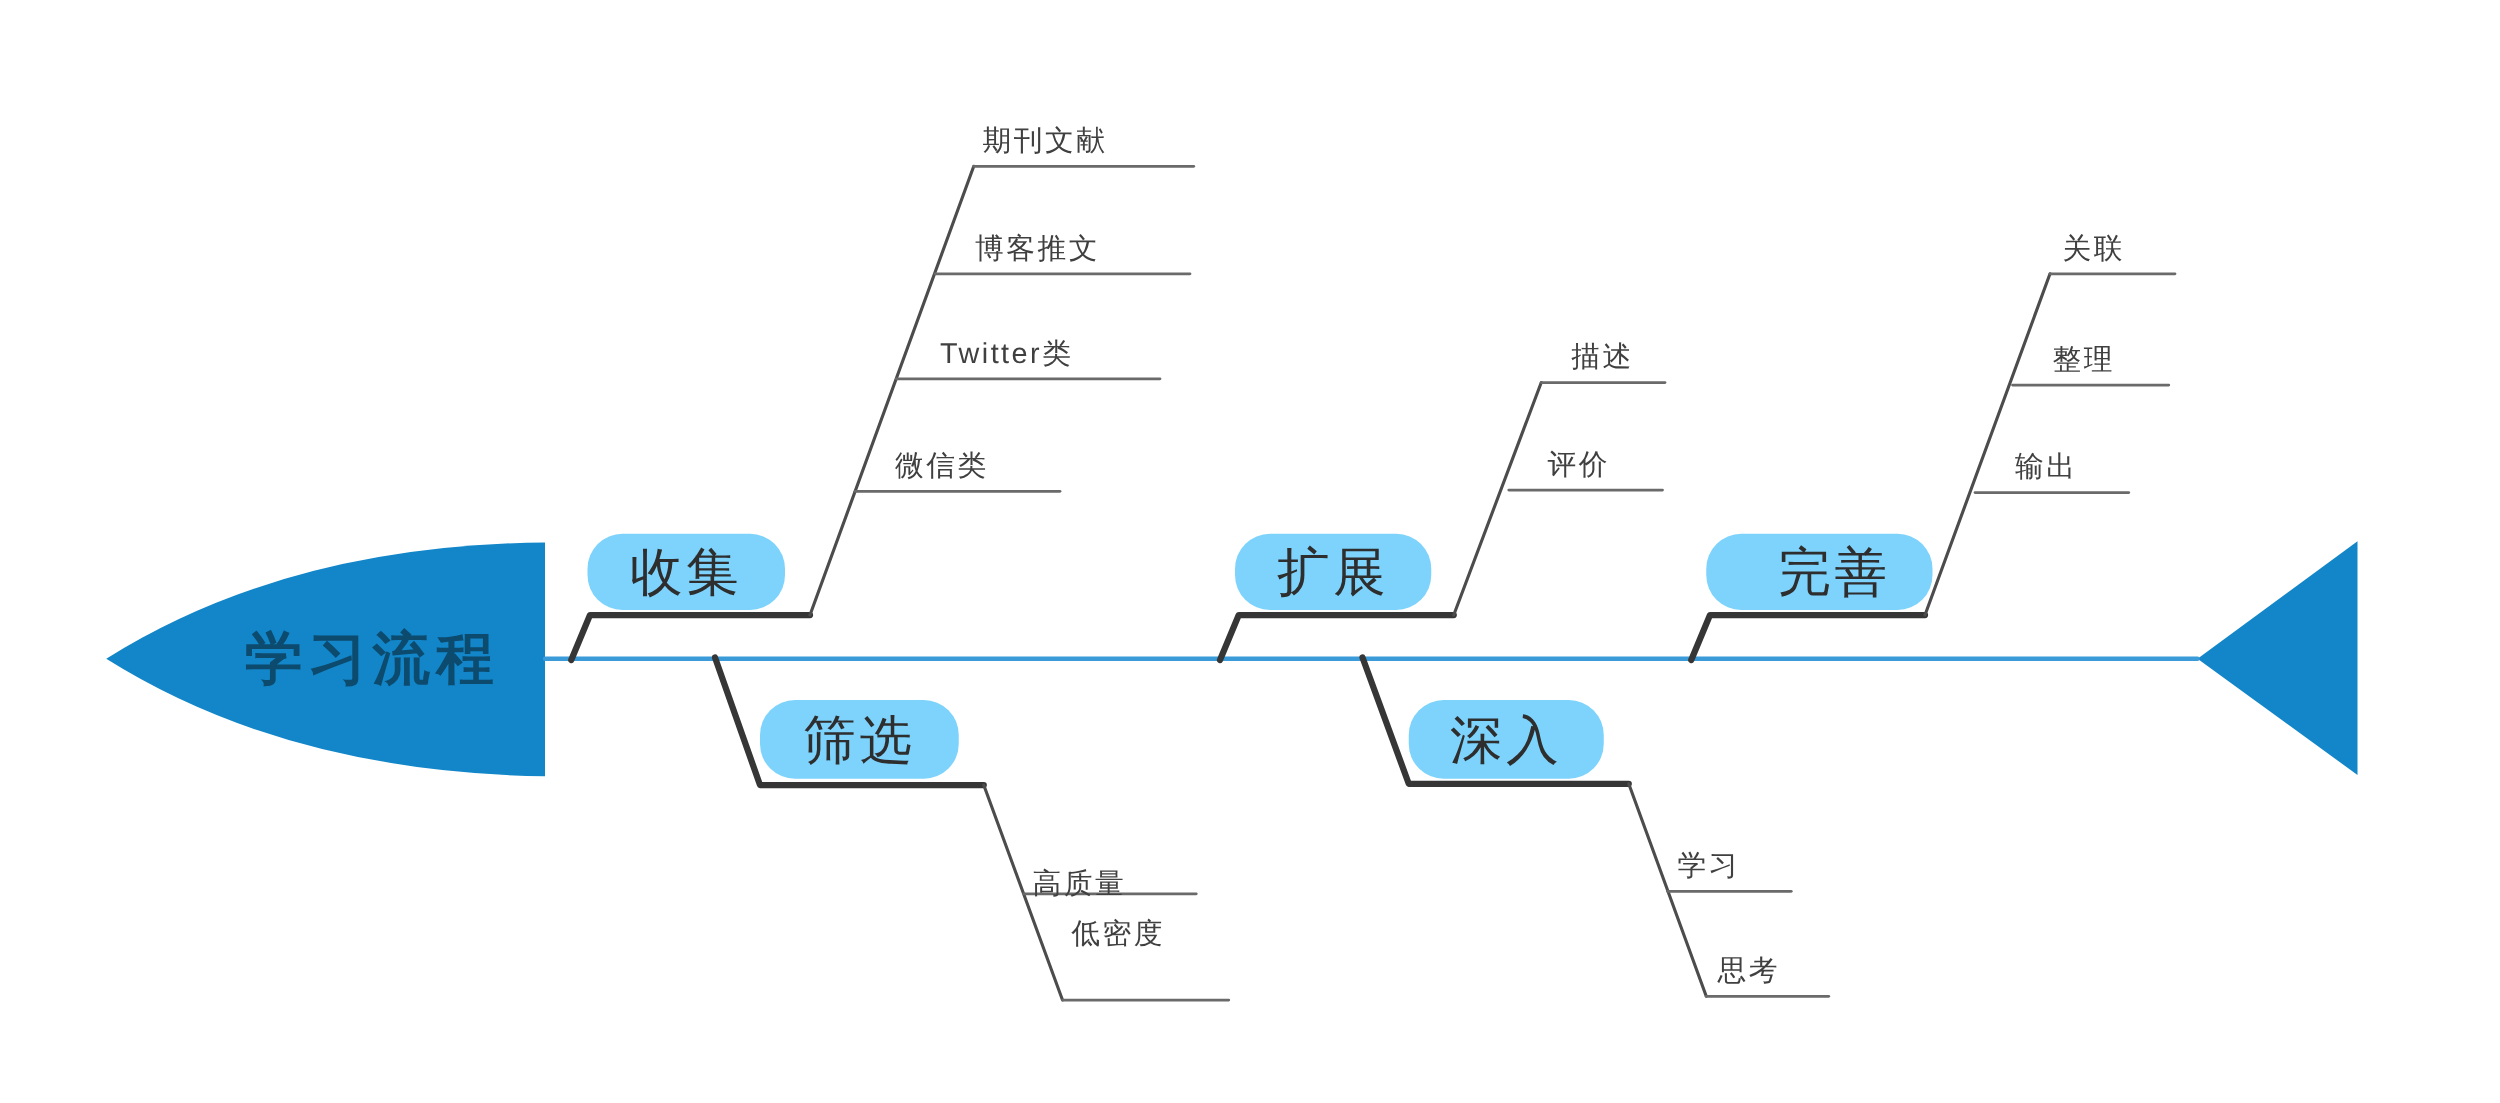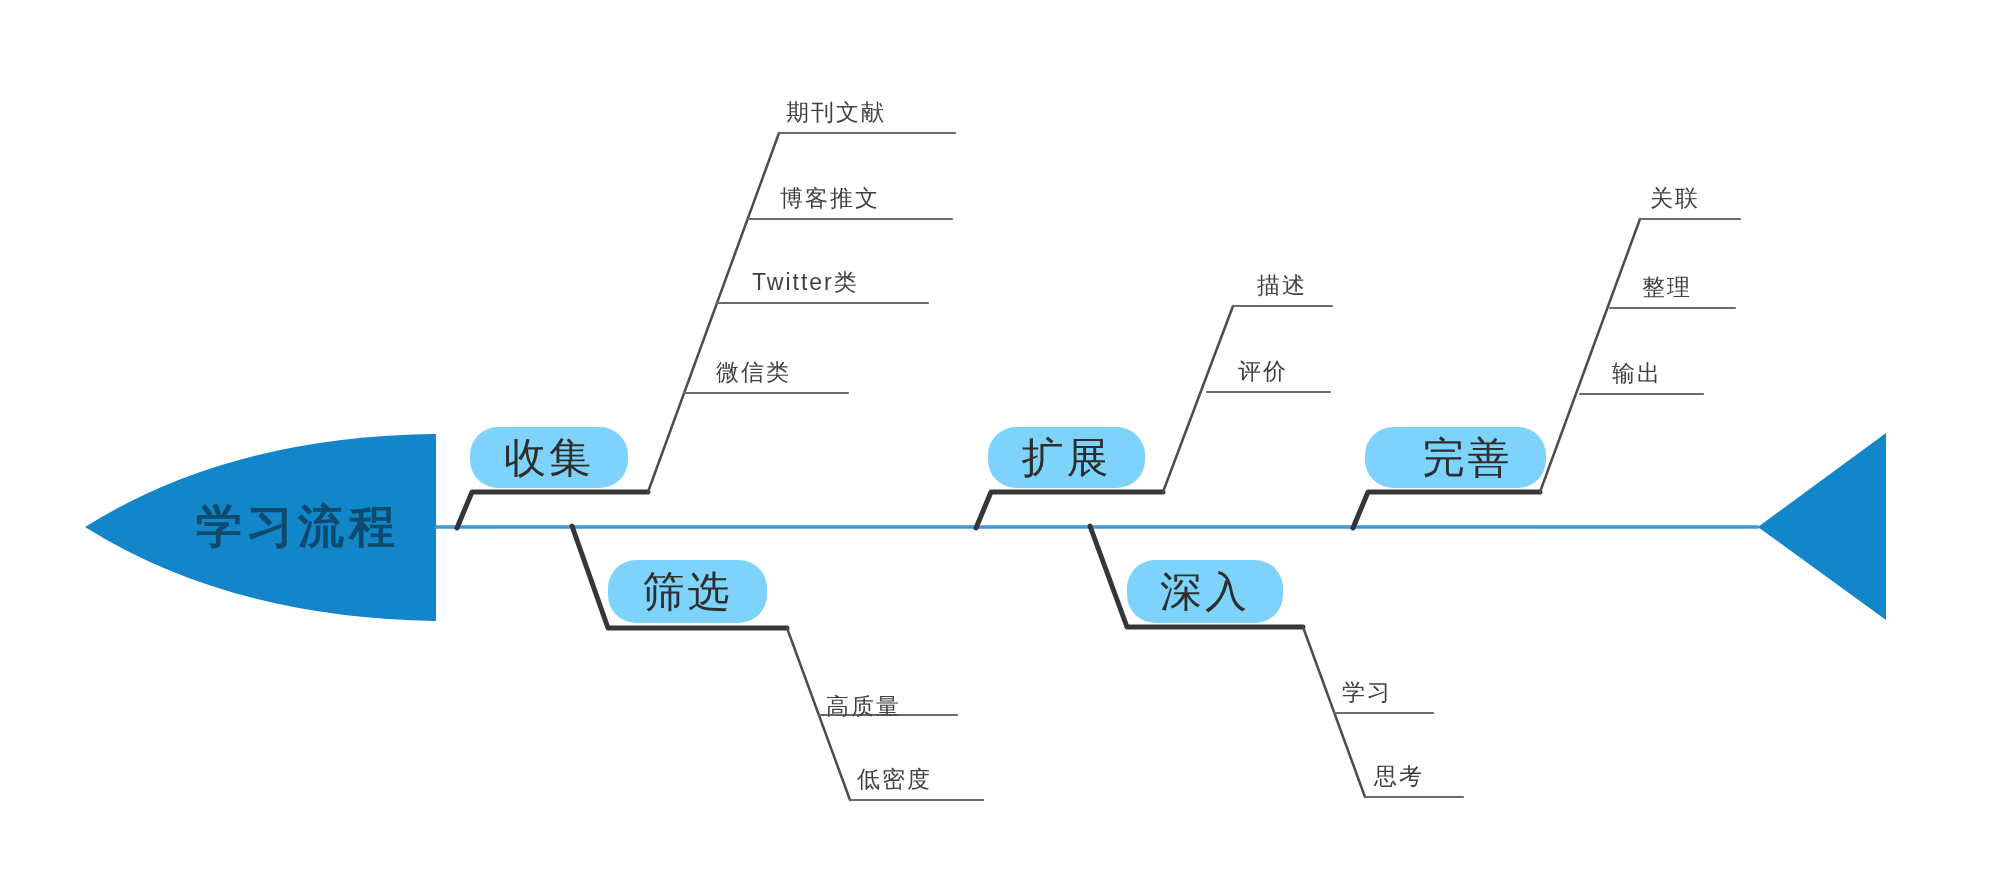--- a/index.html
+++ b/index.html
@@ -90,21 +90,21 @@
   <div class="cat" style="left:988px;top:427px;width:157px;height:61px;">扩展</div>
   <div class="cat" style="left:1127px;top:560px;width:156px;height:63px;">深入</div>
   <div class="cat" style="left:1365px;top:427px;width:157px;height:61px;padding-left:24px;">完善</div>
 
   <div class="item" style="left:786px;top:86px;">期刊文献</div>
   <div class="item" style="left:780px;top:172px;">博客推文</div>
   <div class="item" style="left:752px;top:256px;">Twitter类</div>
   <div class="item" style="left:716px;top:346px;">微信类</div>
 
   <div class="item" style="left:826px;top:668px;margin-top:12px;">高质量</div>
-  <div class="item" style="left:857px;top:753px;">低密度</div>
+  <div class="item" style="left:857px;top:720px;">低密度</div>
 
   <div class="item" style="left:1240px;top:259px;margin-left:17px;">描述</div>
   <div class="item" style="left:1238px;top:345px;">评价</div>
 
   <div class="item" style="left:1342px;top:666px;">学习</div>
   <div class="item" style="left:1374px;top:750px;">思考</div>
 
   <div class="item" style="left:1650px;top:172px;">关联</div>
   <div class="item" style="left:1642px;top:261px;">整理</div>
   <div class="item" style="left:1612px;top:347px;">输出</div>

